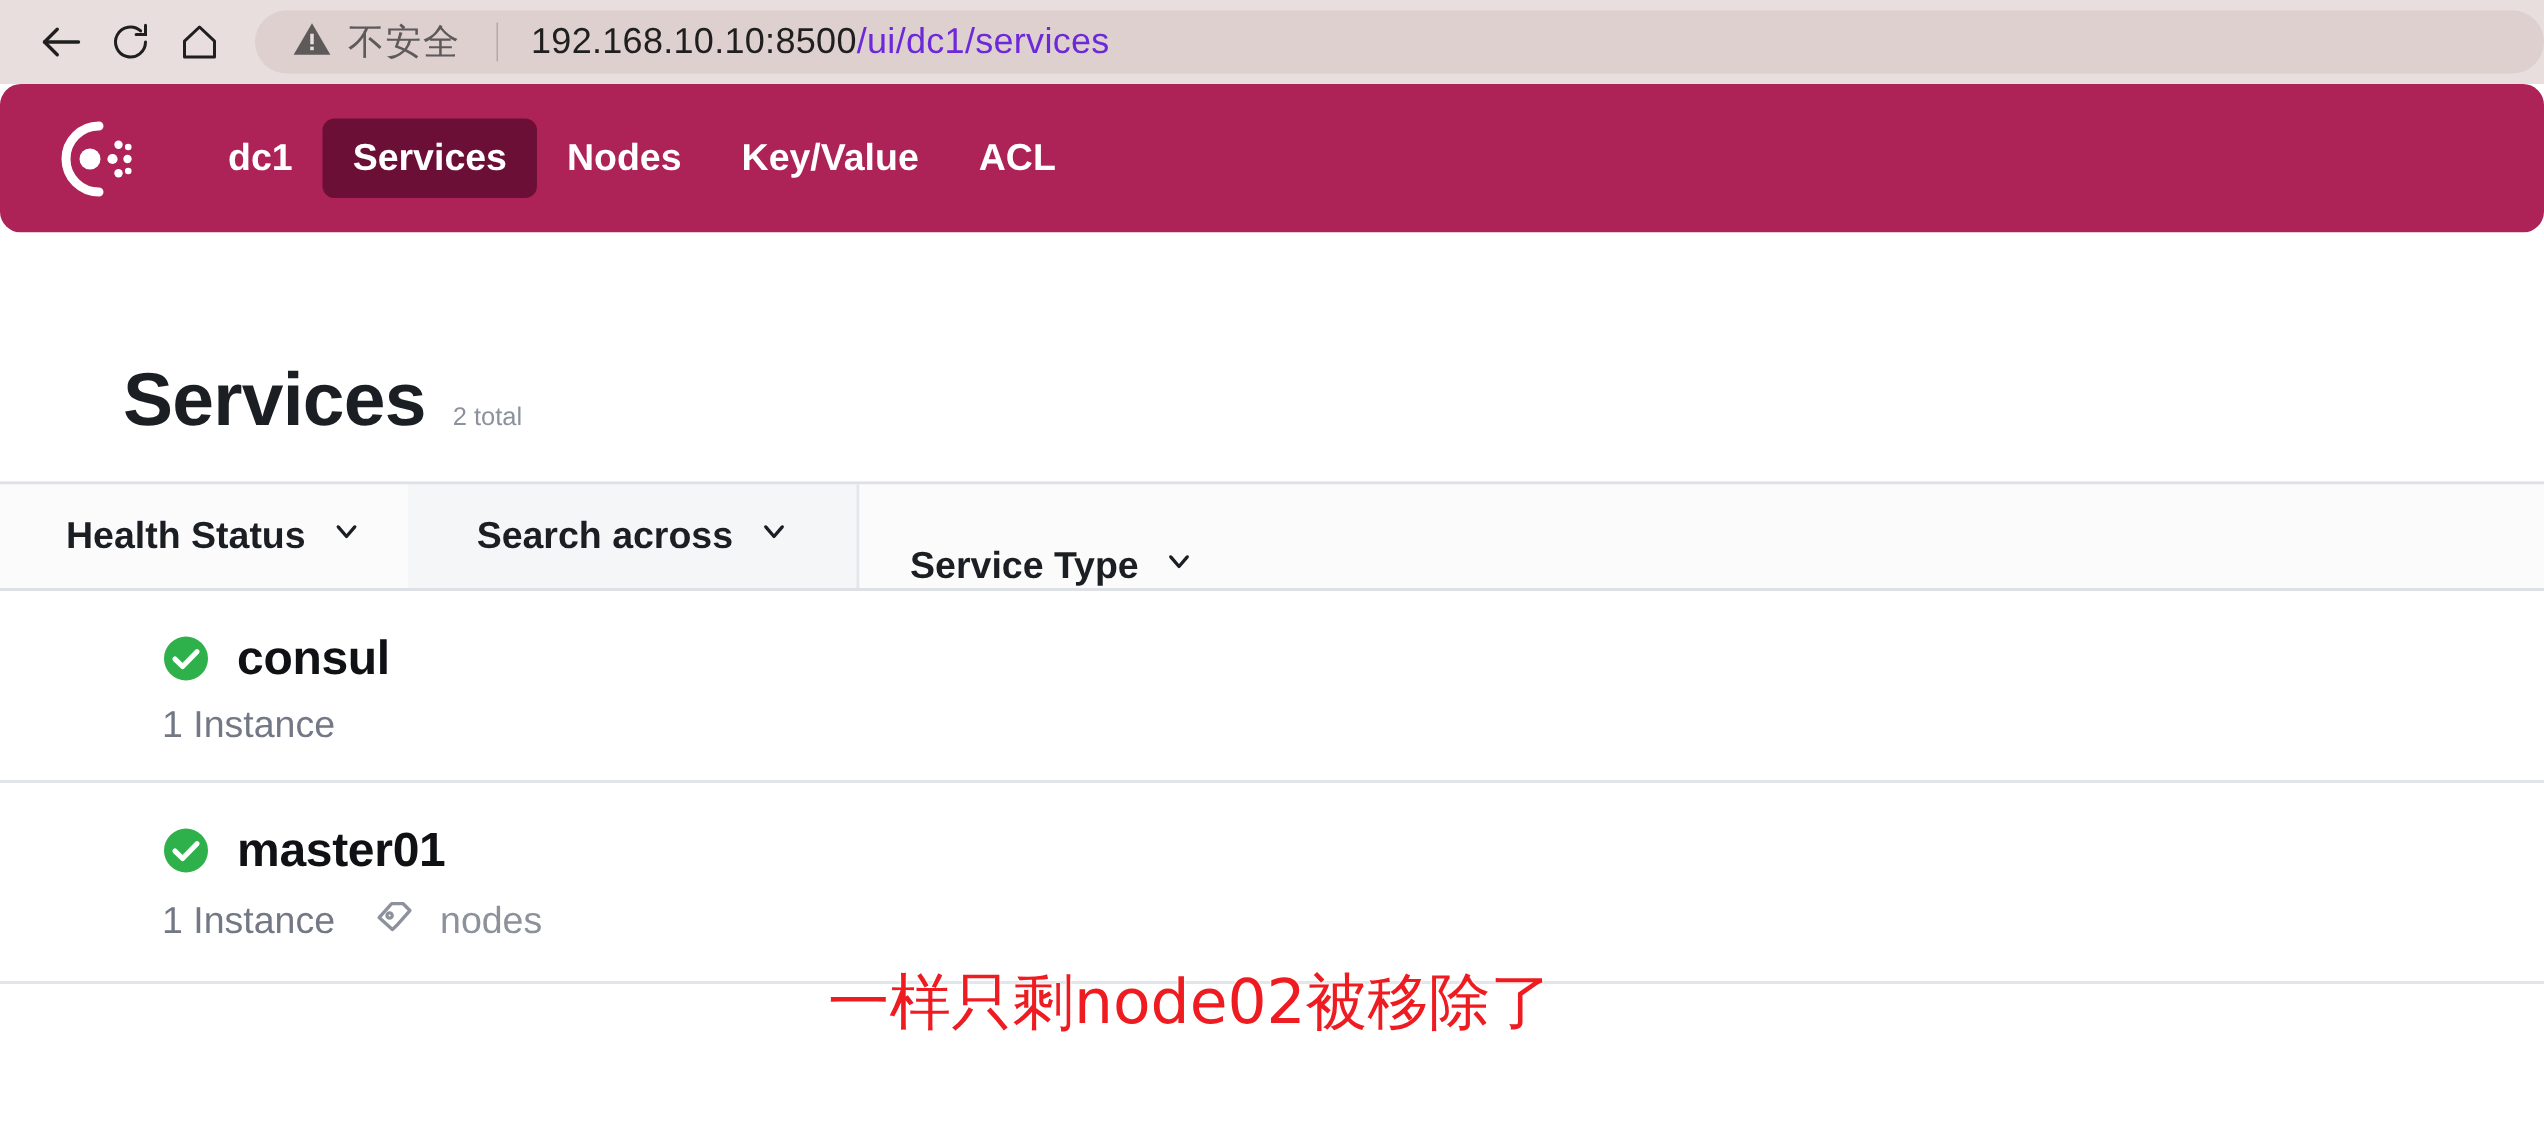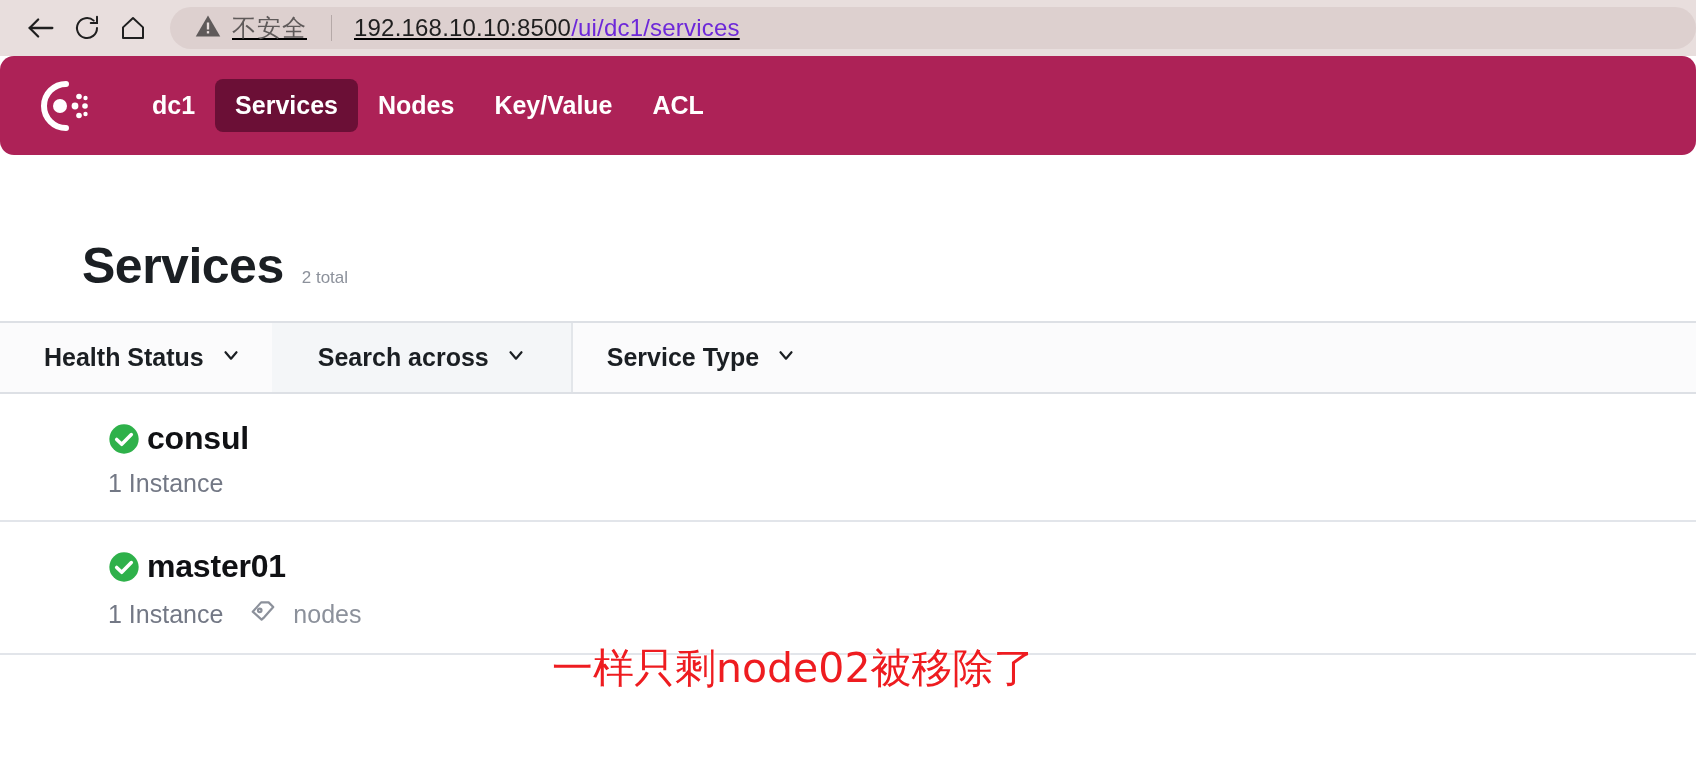--- a/index.html
+++ b/index.html
@@ -12,21 +12,20 @@
   }
 
   
   #browser-chrome {
     height: 56px;
     background: #e8dedd;
     display: flex;
     align-items: center;
     padding: 0 0 0 18px;
     position: relative;
-    text-decoration: underline;
   }
   .nav-btn {
     width: 46px;
     height: 46px;
     display: flex;
     align-items: center;
     justify-content: center;
     border-radius: 50%;
     flex: 0 0 auto;
   }
@@ -155,33 +154,33 @@
     color: #1b1f23;
     white-space: nowrap;
   }
   #drop-search-across {
     background: #f4f6f8;
     border-right: 2px solid #e3e6ea;
     padding-left: 46px;
     padding-right: 44px;
   }
   #drop-health { padding-left: 44px; background: #fbfbfc; }
-  #drop-type  { padding-left: 34px; background: #fbfbfc; }
+  #drop-type  { padding-left: 34px; background: #fbfbfc; align-items: flex-end; }
   #filter-filler { flex: 1 1 auto; background: #fbfbfc; }
   .chev { display: block; }
 
   
   .service-row {
     border-bottom: 2px solid #e2e5ea;
     padding: 26px 0 22px 108px;
   }
   .service-title {
     display: flex;
     align-items: center;
-    gap: 7px;
+    gap: 18px;
   }
   .status-icon { width: 32px; height: 32px; flex: 0 0 auto; }
   .service-name {
     font-size: 32px;
     font-weight: bold;
     color: #101114;
     letter-spacing: -0.2px;
   }
   .service-meta {
     margin-top: 12px;

